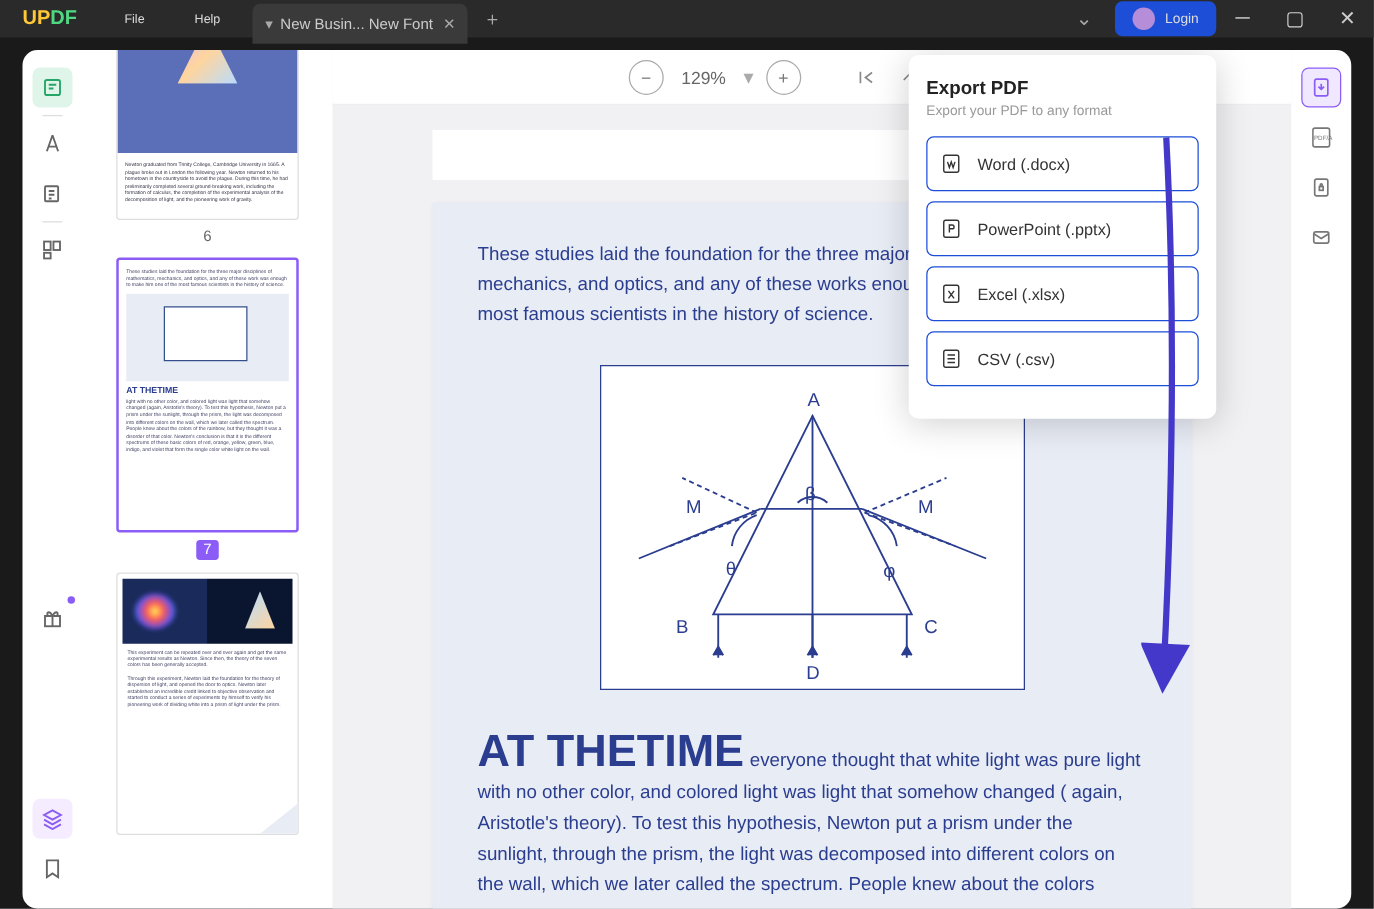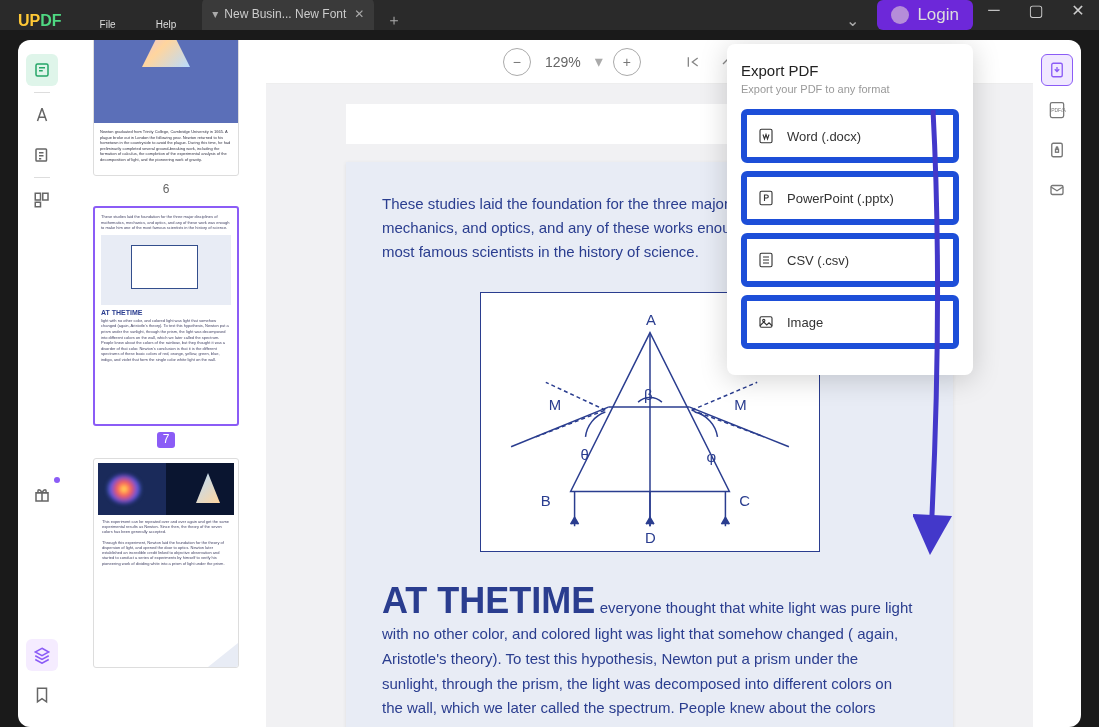--- a/index.html
+++ b/index.html
@@ -1,29 +1,29 @@
 <!DOCTYPE html>
 <html><head>
 <meta charset="utf-8">
 <style>
 * { margin: 0; padding: 0; box-sizing: border-box; font-family: -apple-system, BlinkMacSystemFont, "Segoe UI", sans-serif; }
 body { width: 1099px; height: 727px; background: #1a1a1a; overflow: hidden; position: relative; }
 
 
-.titlebar { height: 30px; background: #2a2a2a; display: flex; align-items: flex-end; color: #ddd; }
+.titlebar { height: 30px; background: #2a2a2a; display: flex; align-items: center; color: #ddd; }
 .logo { padding: 0 18px; font-weight: bold; font-size: 16px; }
 .logo span:first-child { color: #ffc936; }
 .logo span:last-child { color: #4fd882; }
 .menu-item { padding: 0 20px; font-size: 10px; cursor: pointer; }
 .tab { display: flex; align-items: center; background: #3a3a3a; height: 32px; margin-top: 7px; padding: 0 10px; border-radius: 6px 6px 0 0; font-size: 12px; color: #ccc; margin-left: 6px; }
 .tab-icon { margin-right: 6px; color: #aaa; }
 .tab-close { margin-left: 8px; color: #aaa; cursor: pointer; }
 .new-tab { margin-left: 12px; color: #aaa; font-size: 15px; cursor: pointer; }
 .spacer { flex: 1; }
-.login-btn { display: flex; align-items: center; background: #6d28d9; padding: 5px 14px; border-radius: 6px; font-size: 17px; cursor: pointer; }
+.login-btn { display: flex; align-items: center; background: #1d4ed8; padding: 5px 14px; border-radius: 6px; font-size: 11px; cursor: pointer; }
 .avatar { width: 18px; height: 18px; border-radius: 50%; background: #b58dd9; margin-right: 8px; }
 .window-controls { display: flex; }
 .win-ctrl { width: 42px; height: 40px; display: flex; align-items: center; justify-content: center; color: #ccc; cursor: pointer; }
 .dropdown-arrow { color: #aaa; padding: 0 18px; cursor: pointer; }
 
 
 .workspace { position: absolute; top: 40px; left: 18px; right: 18px; bottom: 0; background: #fff; border-radius: 12px; display: flex; overflow: hidden; }
 
 
 .left-toolbar { width: 48px; display: flex; flex-direction: column; align-items: center; padding-top: 10px; }
@@ -78,23 +78,23 @@
 .heading { font-size: 36px; font-weight: 900; color: #2a3d8f; display: inline; }
 .para2 { font-size: 15px; color: #2a3d8f; line-height: 1.65; margin-top: 10px; }
 
 
 .right-toolbar { width: 48px; display: flex; flex-direction: column; align-items: center; padding-top: 10px; }
 .right-toolbar .tool-btn { color: #777; }
 .right-toolbar .tool-btn.active { background: #f0e8ff; color: #8b5cf6; border: 1px solid #8b5cf6; }
 
 
 .export-panel { position: absolute; top: 4px; right: 60px; width: 246px; background: #fff; border-radius: 8px; box-shadow: 0 4px 28px rgba(0,0,0,0.18); padding: 18px 14px; z-index: 100; }
-.export-title { font-size: 15px; font-weight: 400; color: #222; }
+.export-title { font-size: 15px; font-weight: 700; color: #222; }
 .export-sub { font-size: 11px; color: #999; margin-top: 4px; margin-bottom: 14px; }
-.export-item { display: flex; align-items: center; padding: 12px 10px; border: 6px solid #1d4ed8; border-radius: 6px; margin-bottom: 8px; font-size: 13px; color: #333; cursor: pointer; }
+.export-item { display: flex; align-items: center; padding: 12px 10px; border: 1px solid #1d4ed8; border-radius: 6px; margin-bottom: 8px; font-size: 13px; color: #333; cursor: pointer; }
 .export-item:hover, .export-item.hover { background: #e8e8ea; border-color: transparent; }
 .export-icon { width: 18px; height: 18px; margin-right: 12px; display: flex; align-items: center; justify-content: center; }
 .export-icon svg { width: 18px; height: 18px; }
 
 
 .annotation-arrow { position: absolute; top: 60px; right: 70px; z-index: 200; pointer-events: none; }
 </style>
 </head>
 <body>
 
@@ -290,34 +290,33 @@
               <rect x="4" y="3" width="16" height="18" rx="2"></rect>
               <path d="M10 16v-8h3a2 2 0 010 4h-3"></path>
             </svg>
           </span>
         <span>PowerPoint (.pptx)</span>
       </div>
       <div class="export-item">
         <span class="export-icon">
             <svg viewBox="0 0 24 24" fill="none" stroke="#333" stroke-width="1.5">
               <rect x="4" y="3" width="16" height="18" rx="2"></rect>
-              <path d="M8 8h8M8 12h8M8 16h8"></path>
+              <path d="M9 9l6 8M15 9l-6 8"></path>
             </svg>
           </span>
-        <span>CSV (.csv)</span>
+        <span>Excel (.xlsx)</span>
       </div>
       <div class="export-item">
         <span class="export-icon">
             <svg viewBox="0 0 24 24" fill="none" stroke="#333" stroke-width="1.5">
-              <rect x="4" y="5" width="16" height="14" rx="2"></rect>
-              <circle cx="9" cy="10" r="1.5"></circle>
-              <path d="M4 17l5-5 4 4 3-3 4 4"></path>
+              <rect x="4" y="3" width="16" height="18" rx="2"></rect>
+              <path d="M8 8h8M8 12h8M8 16h8"></path>
             </svg>
           </span>
-        <span>Image</span>
+        <span>CSV (.csv)</span>
       </div>
     </div>
 
     <svg class="annotation-arrow" width="50" height="460">
       <defs>
           <marker id="ah" markerWidth="12" markerHeight="12" refX="6" refY="6" orient="auto">
             <path d="M2 2 L10 6 L2 10 Z" fill="#4338ca"></path>
           </marker>
         </defs>
       <path d="M20 10 Q 30 200 18 435" stroke="#4338ca" stroke-width="5" fill="none" marker-end="url(#ah)"></path>

